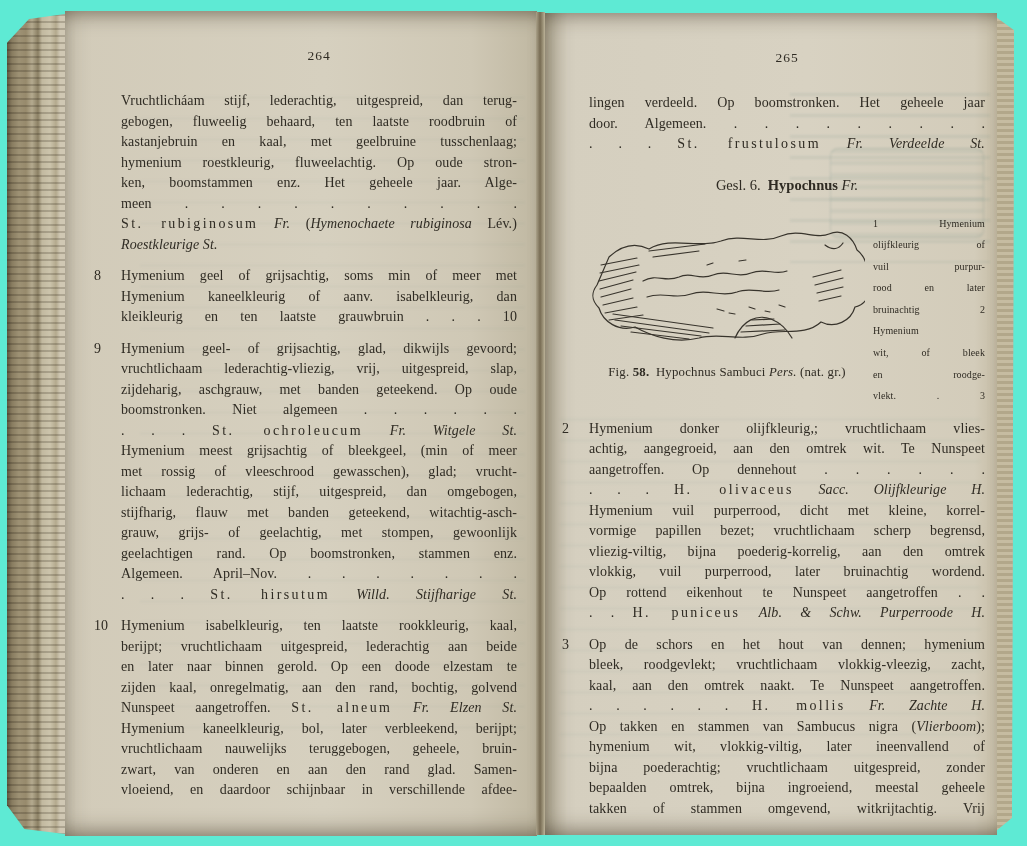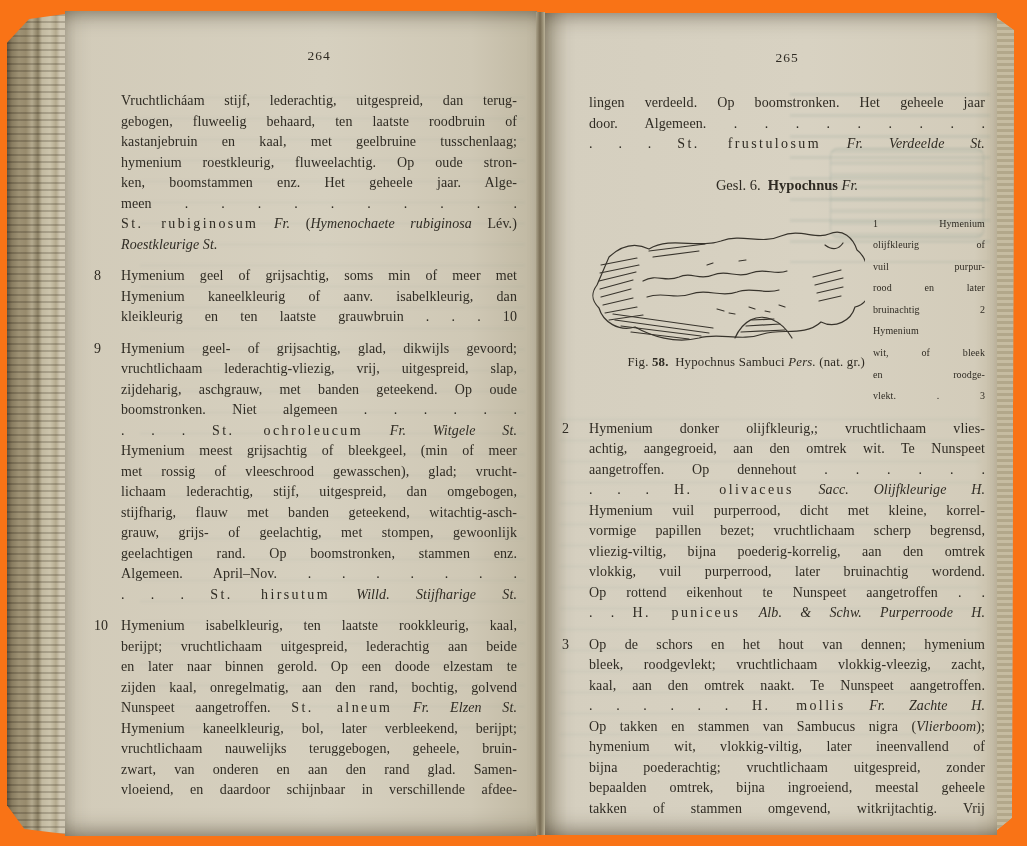--- a/index.html
+++ b/index.html
@@ -1,17 +1,17 @@
 <!DOCTYPE html>
 <html><head>
 <meta charset="utf-8">
 <style>
   html,body{margin:0;padding:0;background:#060504;}
   body{width:1027px;height:846px;overflow:hidden;}
-  .scene{position:relative;width:1027px;height:846px;background:#f97316;
+  .scene{position:relative;width:1027px;height:846px;background:#5eead4;
          font-family:"Liberation Serif","DejaVu Serif",serif;color:#2f2b23;}
 
   
   .stack-left{position:absolute;left:7px;top:14px;width:58px;height:820px;
     background:linear-gradient(to right,#5f543f 0,#887c60 5px,#a0947698 12px,#978a6c 19px,
       #b4aa8f 25px,#8b8064 31px,#c2b9a0 35px,#ccc4ac 43px,#b3a98d 49px,#d0c8b4 53px,#d0c8b4 100%),#9a8e72;
     clip-path:polygon(0 3.5%,38% .6%,100% 0,100% 100%,30% 99.4%,0 96.5%);}
   .stack-left::after{content:"";position:absolute;inset:0;
     background:repeating-linear-gradient(to bottom,rgba(58,48,32,.22) 0 2px,rgba(255,255,250,.05) 2px 4px,transparent 4px 7px);
     mix-blend-mode:multiply;}
@@ -53,21 +53,21 @@
   .seg-i{font-style:italic;}
   .seg-b{font-weight:700;}
   .seg-sp{letter-spacing:2.4px;}
   .mnum{position:absolute;left:-27px;width:24px;text-align:left;letter-spacing:0;}
 
   .genus-heading{text-align:center;font-size:14.5px;line-height:20px;margin:20px 0 18px;}
 
   .figure-row{display:flex;gap:8px;margin:4px 0 12px;}
   .figure{width:276px;margin:0;}
   .figure svg{display:block;margin-top:8px;opacity:.92;}
-  .fig-caption{font-size:12.8px;line-height:18px;margin-top:6px;letter-spacing:.2px;text-align:right;}
+  .fig-caption{font-size:12.8px;line-height:18px;margin-top:16px;letter-spacing:.2px;text-align:center;}
   .side-col{width:112px;}
   .side-col .tline{font-size:10px;line-height:21.6px;min-height:21.6px;}
 </style>
 </head>
 <body>
 
 <div class="scene">
   <div class="stack-left"></div>
 
   <div class="page page-left">

